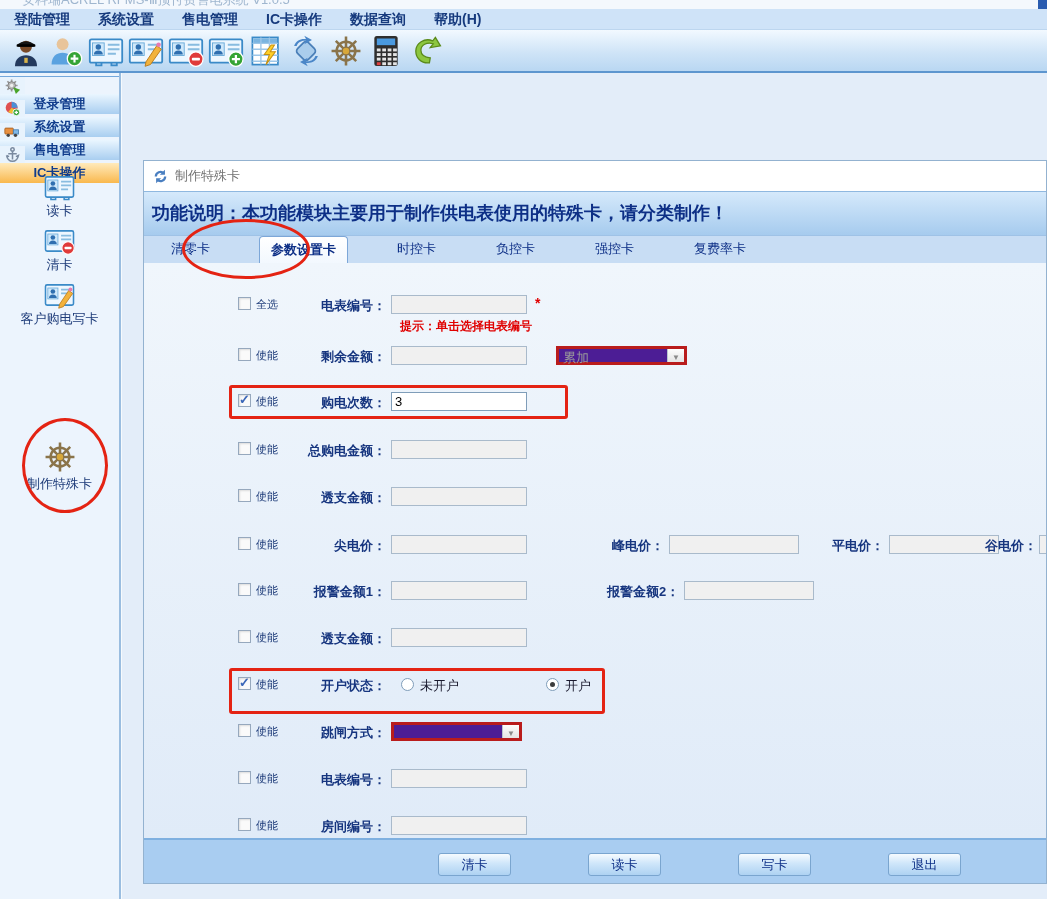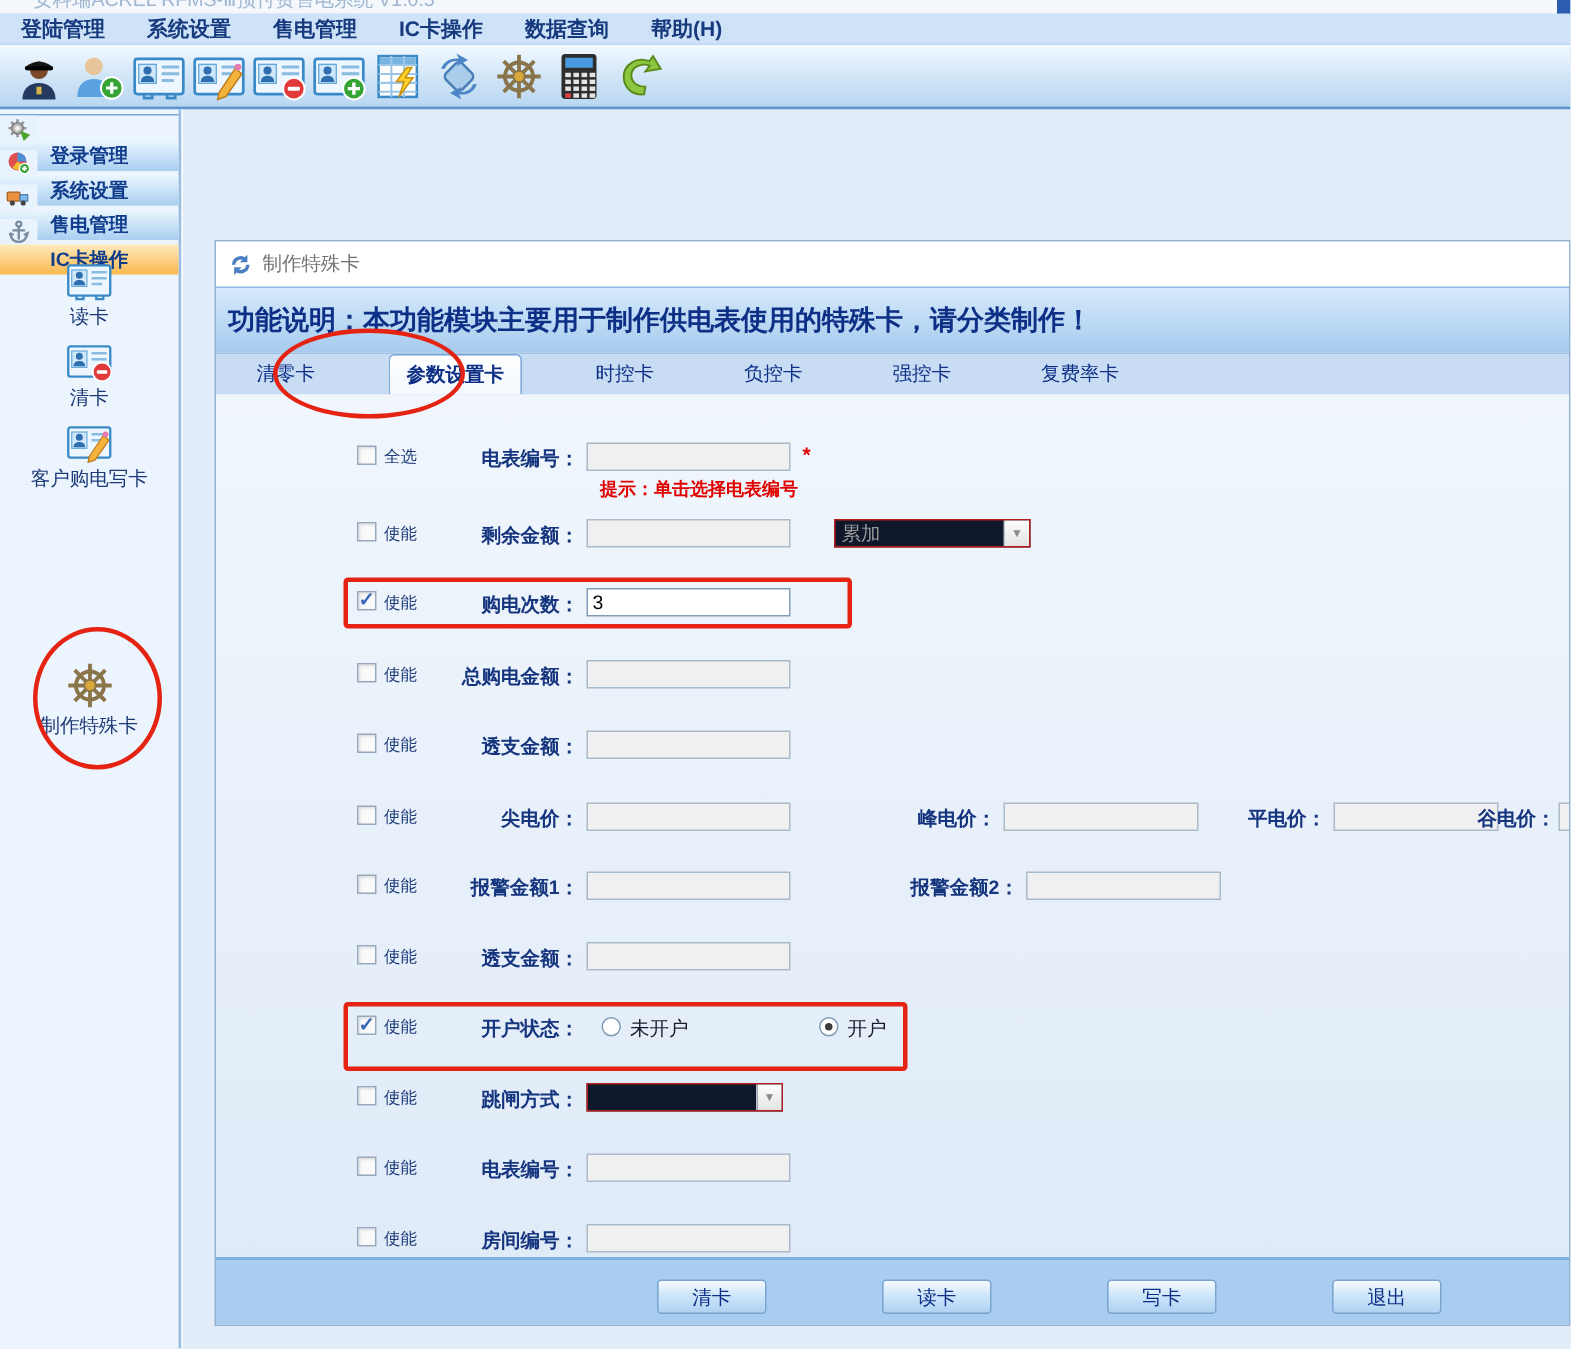--- a/index.html
+++ b/index.html
@@ -42,21 +42,21 @@
   .fbtn { position:absolute; top:13px; width:73px; height:23px; background:linear-gradient(#f6fbff,#cfe6fa 45%,#aed2f2); border:1px solid #7aa5cf; border-radius:3px; font-size:13px; color:#0d2f86; font-family:inherit; }
 
   
   .cb { position:absolute; width:13px; height:13px; border:1px solid #96a8bd; background:#fafafa; box-shadow:inset 1px 1px 2px rgba(0,0,0,.12); }
   .cb.checked::after { content:"✓"; position:absolute; left:0px; top:-3px; font-size:13px; font-weight:bold; color:#3b67b8; }
   .clabel { position:absolute; font-size:11px; color:#1c3a78; white-space:nowrap; }
   .flabel { position:absolute; width:116px; text-align:right; font-size:13px; font-weight:bold; color:#16357f; white-space:nowrap; }
   .flabel2 { position:absolute; font-size:13px; font-weight:bold; color:#16357f; white-space:nowrap; }
   .field { position:absolute; height:19px; background:#f0f0f0; border:1px solid #a9bacb; font-size:13px; padding:0 3px; color:#333; font-family:inherit; }
   .field.enabled { background:#fff; border-color:#7f9db9; color:#000; }
-  .combo { position:absolute; height:19px; background:#0f172a; border:1px solid #b91c1c; display:flex; }
+  .combo { position:absolute; height:19px; background:#4c1d95; border:3px solid #b91c1c; display:flex; }
   .combo .ctext { flex:1; font-size:13px; color:#9a9a9a; line-height:17px; padding-left:4px; }
   .combo .cbtn { width:17px; background:linear-gradient(#fdfdfd,#e4e4e4); border-left:1px solid #b8c4d0; text-align:center; font-size:8px; color:#8a8a8a; line-height:17px; }
   .radio { position:absolute; width:13px; height:13px; border:1px solid #7f9db9; border-radius:50%; background:#fff; }
   .radio.sel::after { content:""; position:absolute; left:3px; top:3px; width:5px; height:5px; border-radius:50%; background:#3c3c3c; }
   .rlabel { position:absolute; font-size:13px; color:#1a1a2e; white-space:nowrap; }
   .req { position:absolute; color:#e00000; font-weight:bold; font-size:14px; }
   .hint { position:absolute; color:#e00000; font-weight:bold; font-size:12px; white-space:nowrap; }
   .hl-rect { position:absolute; border:3px solid #e42313; border-radius:3px; pointer-events:none; }
   .hl-ellipse { position:absolute; border:3px solid #e42313; border-radius:50%; pointer-events:none; }
 </style>

